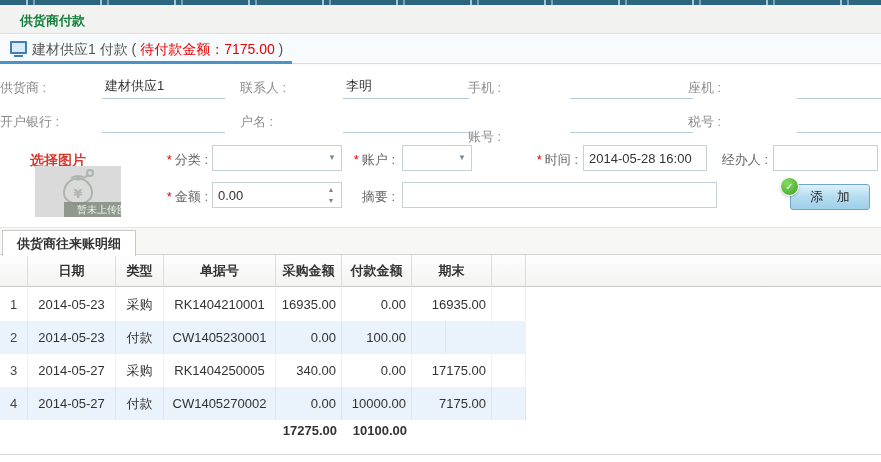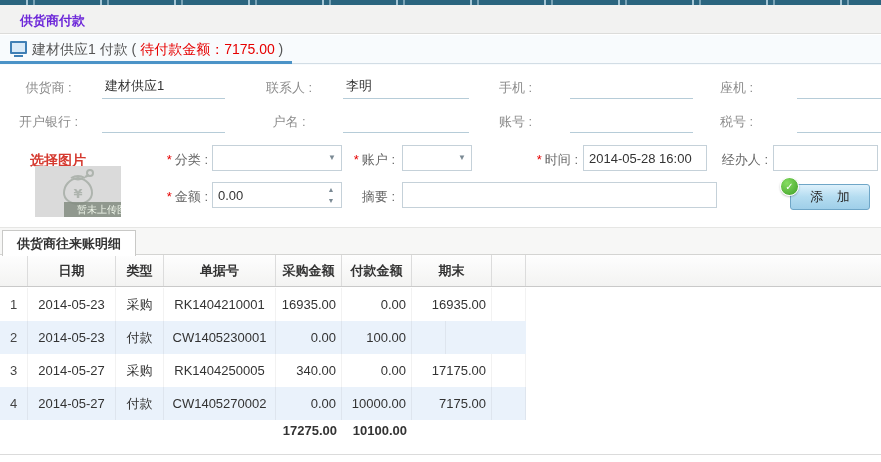--- a/index.html
+++ b/index.html
@@ -5,34 +5,34 @@
   html,body{margin:0;padding:0;background:#fff;}
   .app{position:relative;width:881px;height:462px;overflow:hidden;background:#fff;
        font-family:"Liberation Sans","DejaVu Sans",sans-serif;font-size:13px;color:#333;}
 
   
   .topnav{position:absolute;left:0;top:0;width:881px;height:5px;background:#2b657f;
     background-image:repeating-linear-gradient(90deg,rgba(255,255,255,0) 0 26px,rgba(186,214,228,.85) 26px 28px,rgba(255,255,255,0) 28px 33px,rgba(186,214,228,.55) 33px 35px,rgba(255,255,255,0) 35px 74px);}
 
   
   .wintabs{position:absolute;left:0;top:5px;width:881px;height:29px;background:#f2f2f1;border-bottom:1px solid #dcdcda;box-sizing:border-box;}
-  .wintab-title{position:absolute;left:20px;top:7px;font-size:13px;font-weight:bold;color:#6d28d9;}
+  .wintab-title{position:absolute;left:20px;top:7px;font-size:13px;font-weight:bold;color:#15803d;}
 
   
   .pagehead{position:absolute;left:0;top:35px;width:881px;height:30px;background:#f8fbfd;text-decoration:underline;}
   .pc-icon{position:absolute;left:10px;top:6px;width:17px;height:16px;}
   .pc-scr{display:block;width:13px;height:9px;border:2px solid #3f7fb5;background:#d9eaf8;border-radius:1px;}
   .pc-base{display:block;width:9px;height:2px;background:#3f7fb5;margin:1px auto 0;}
   .ph-text{position:absolute;left:32px;top:6px;font-size:14px;color:#555;}
   .ph-text .red{color:#e60000;}
   .gray-underline{position:absolute;left:0;top:28px;width:881px;height:1px;background:#d2dde5;}
   .blue-underline{position:absolute;left:0;top:26px;width:292px;height:3px;background:#4b93c7;}
 
   
-  .flabel{position:absolute;height:18px;color:#8c8c8c;font-size:13px;text-align:center;}
+  .flabel{position:absolute;height:18px;color:#8c8c8c;font-size:13px;text-align:left;}
   .flabel::after{content:" :";}
   .fuline{position:absolute;height:21px;border-bottom:1px solid #b6ccd8;font-size:13px;color:#333;padding-left:3px;box-sizing:content-box;}
 
   
   .choose-pic{position:absolute;left:30px;top:152px;font-size:14px;font-weight:bold;color:#d53a30;cursor:pointer;}
   .pic-box{position:absolute;left:35px;top:166px;width:86px;height:51px;background:#dadada;overflow:hidden;}
   .pic-cap{position:absolute;left:0;bottom:0;width:100%;height:15px;background:rgba(130,140,128,.85);
            color:#eef5e9;font-size:10px;text-align:center;line-height:15px;margin-left:29px;}
   .bag-svg{position:absolute;left:14px;top:2px;}
 
@@ -102,21 +102,21 @@
   <span class="fuline" style="left:343px;top:77px;width:123px">李明</span>
   <span class="flabel" style="left:468px;top:79px;width:95px">手机</span>
   <span class="fuline" style="left:570px;top:77px;width:120px"></span>
   <span class="flabel" style="left:688px;top:79px;width:97px">座机</span>
   <span class="fuline" style="left:797px;top:77px;width:84px"></span>
 
   <span class="flabel" style="left:0;top:113px;width:97px">开户银行</span>
   <span class="fuline" style="left:102px;top:111px;width:120px"></span>
   <span class="flabel" style="left:240px;top:113px;width:98px">户名</span>
   <span class="fuline" style="left:343px;top:111px;width:123px"></span>
-  <span class="flabel" style="left:468px;top:113px;width:95px">账号</span>
+  <span class="flabel" style="left:468px;top:128px;width:95px">账号</span>
   <span class="fuline" style="left:570px;top:111px;width:120px"></span>
   <span class="flabel" style="left:688px;top:113px;width:97px">税号</span>
   <span class="fuline" style="left:797px;top:111px;width:84px"></span>
 
   <span class="choose-pic">选择图片</span>
   <div class="pic-box">
     <svg class="bag-svg" width="58" height="40" viewBox="0 0 58 40">
       <g fill="none" stroke="#aeb4ae" stroke-width="2">
         <path d="M29 10 c-9 1 -14 8 -14 15 a14 11 0 0 0 28 0 c0 -7 -5 -14 -14 -15 z"></path>
         <path d="M22 10 q7 -4 14 0"></path>

